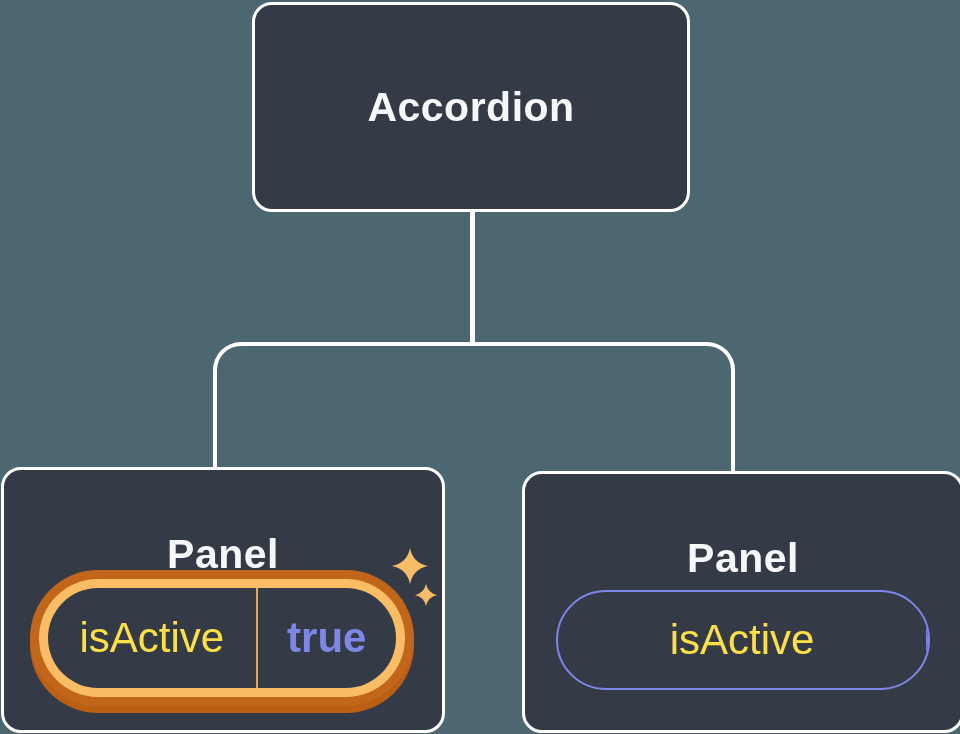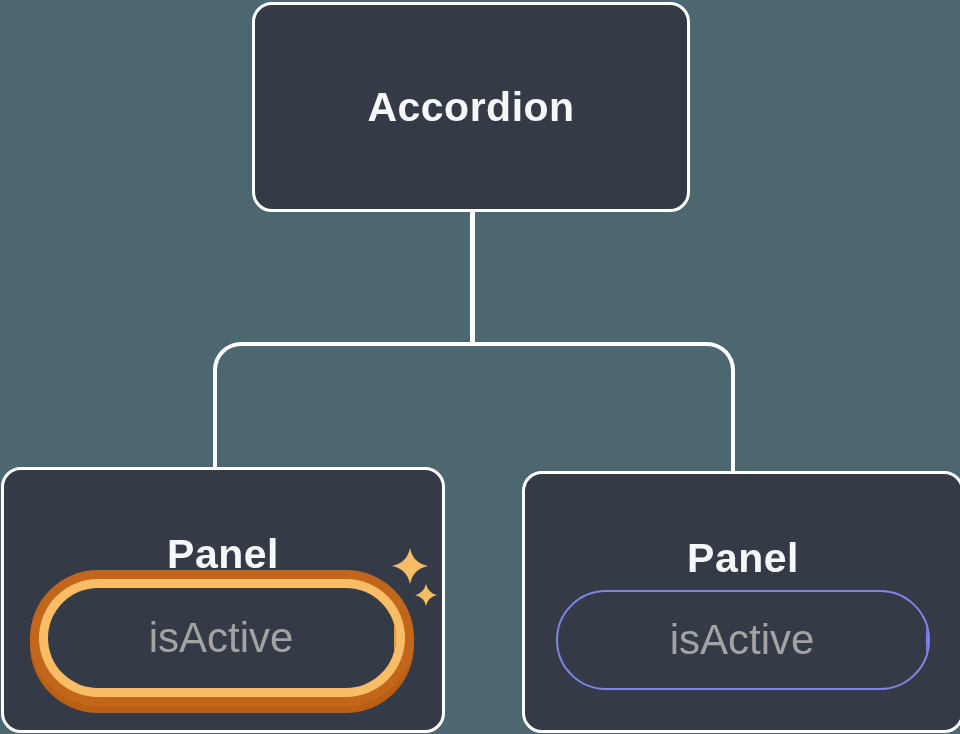--- a/index.html
+++ b/index.html
@@ -79,21 +79,21 @@
     width: 374px; height: 100px;
     border: 2.5px solid #7C86E8;
     border-radius: 52px;
     box-sizing: border-box;
     display: flex;
     overflow: hidden;
   }
 
   .prop-cell {
     display: flex; align-items: center; justify-content: center;
-    color: #a3a3a3;
+    color: #fde047;
     font-size: 42px;
   }
   .prop-cell.name { flex: 1.5; }
   .prop-cell.value { flex: 1; }
   .divider-orange { border-right: 2px solid #E8A64E; }
   .divider-purple { border-right: 2px solid #7C86E8; }
   .value-bold { font-weight: 700; color: #7E87E8; }
 
   .sparkles {
     position: absolute; left: 368px; top: 72px;
@@ -112,20 +112,21 @@
   <div id="connector-stem"></div>
   <div id="connector-bracket"></div>
 
   <div class="node" id="panel-node-active">
     <div class="panel-title node-title">Panel</div>
 
     <div class="pill-active-outer">
       <div class="pill-active-mid">
         <div class="pill-active-inner">
           <div class="prop-cell name divider-orange">isActive</div>
+          <div class="prop-cell value value-bold">true</div>
         </div>
       </div>
     </div>
 
     <svg class="sparkles" viewBox="0 0 68 68">
       <path fill="#F6BD68" d="M38 6 Q41 21 56 24 Q41 27 38 42 Q35 27 20 24 Q35 21 38 6"></path>
       <path fill="#F6BD68" d="M54 42 Q56 51 65 53 Q56 55 54 64 Q52 55 43 53 Q52 51 54 42"></path>
     </svg>
   </div>
 

